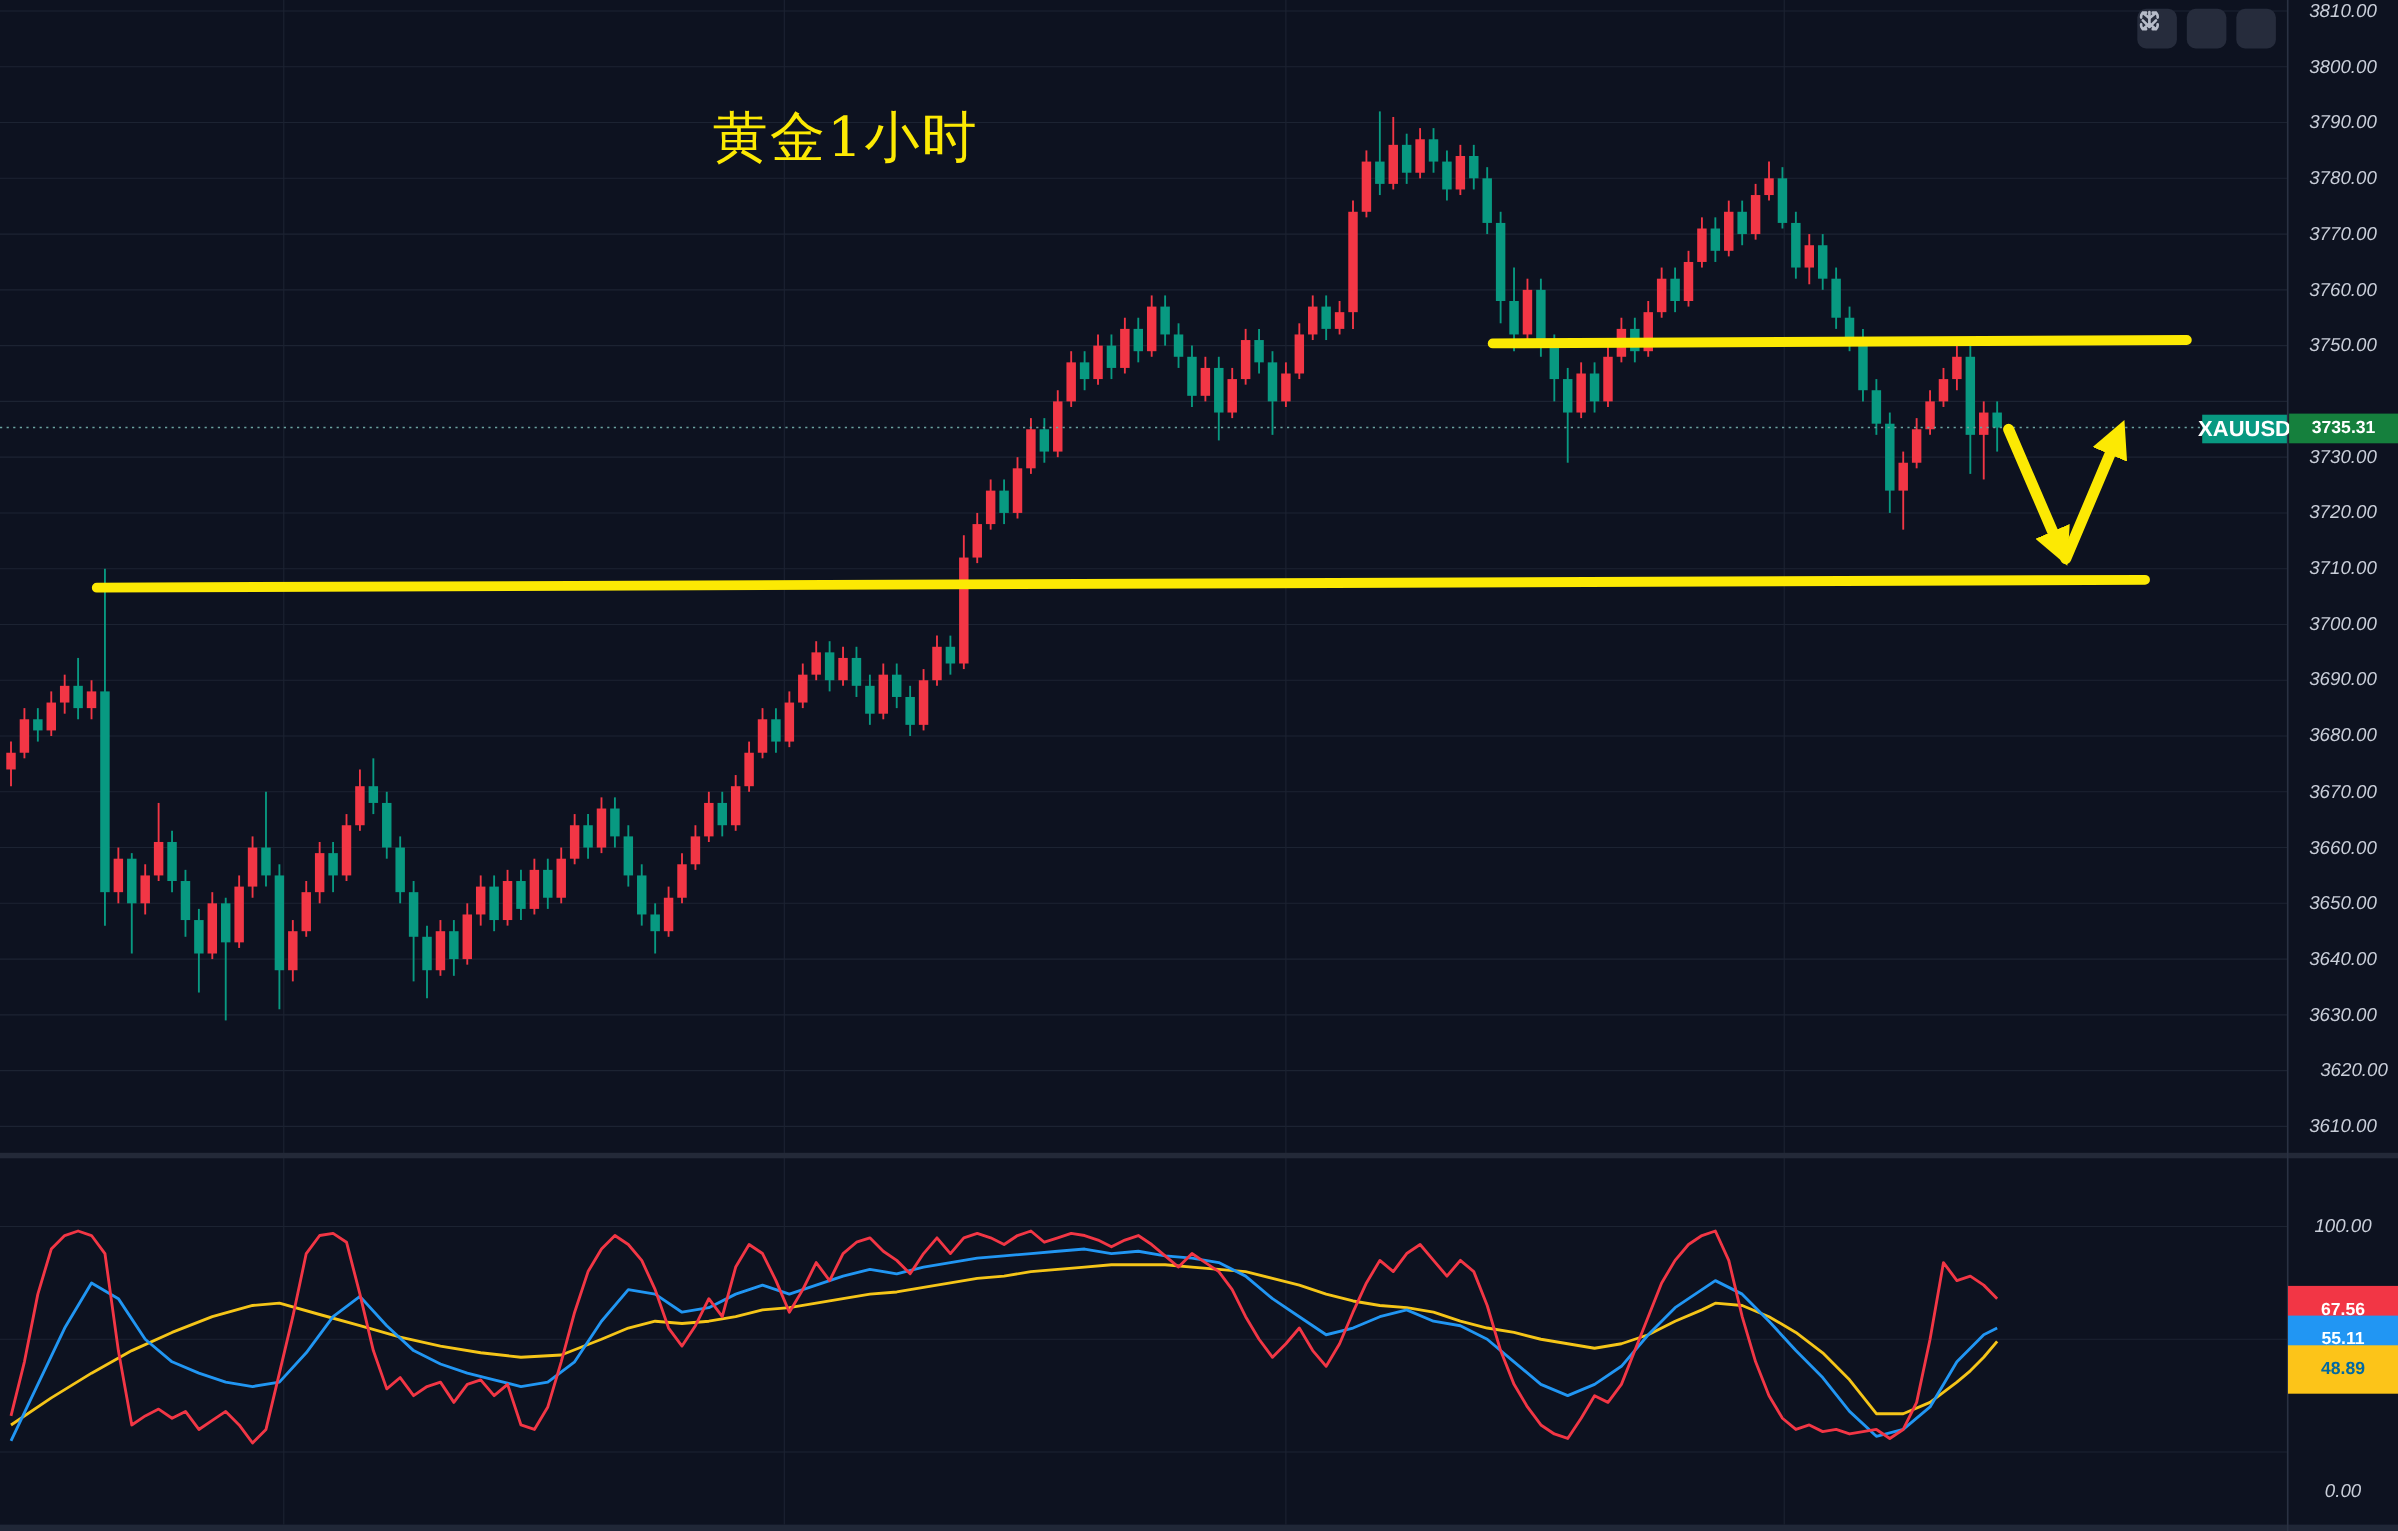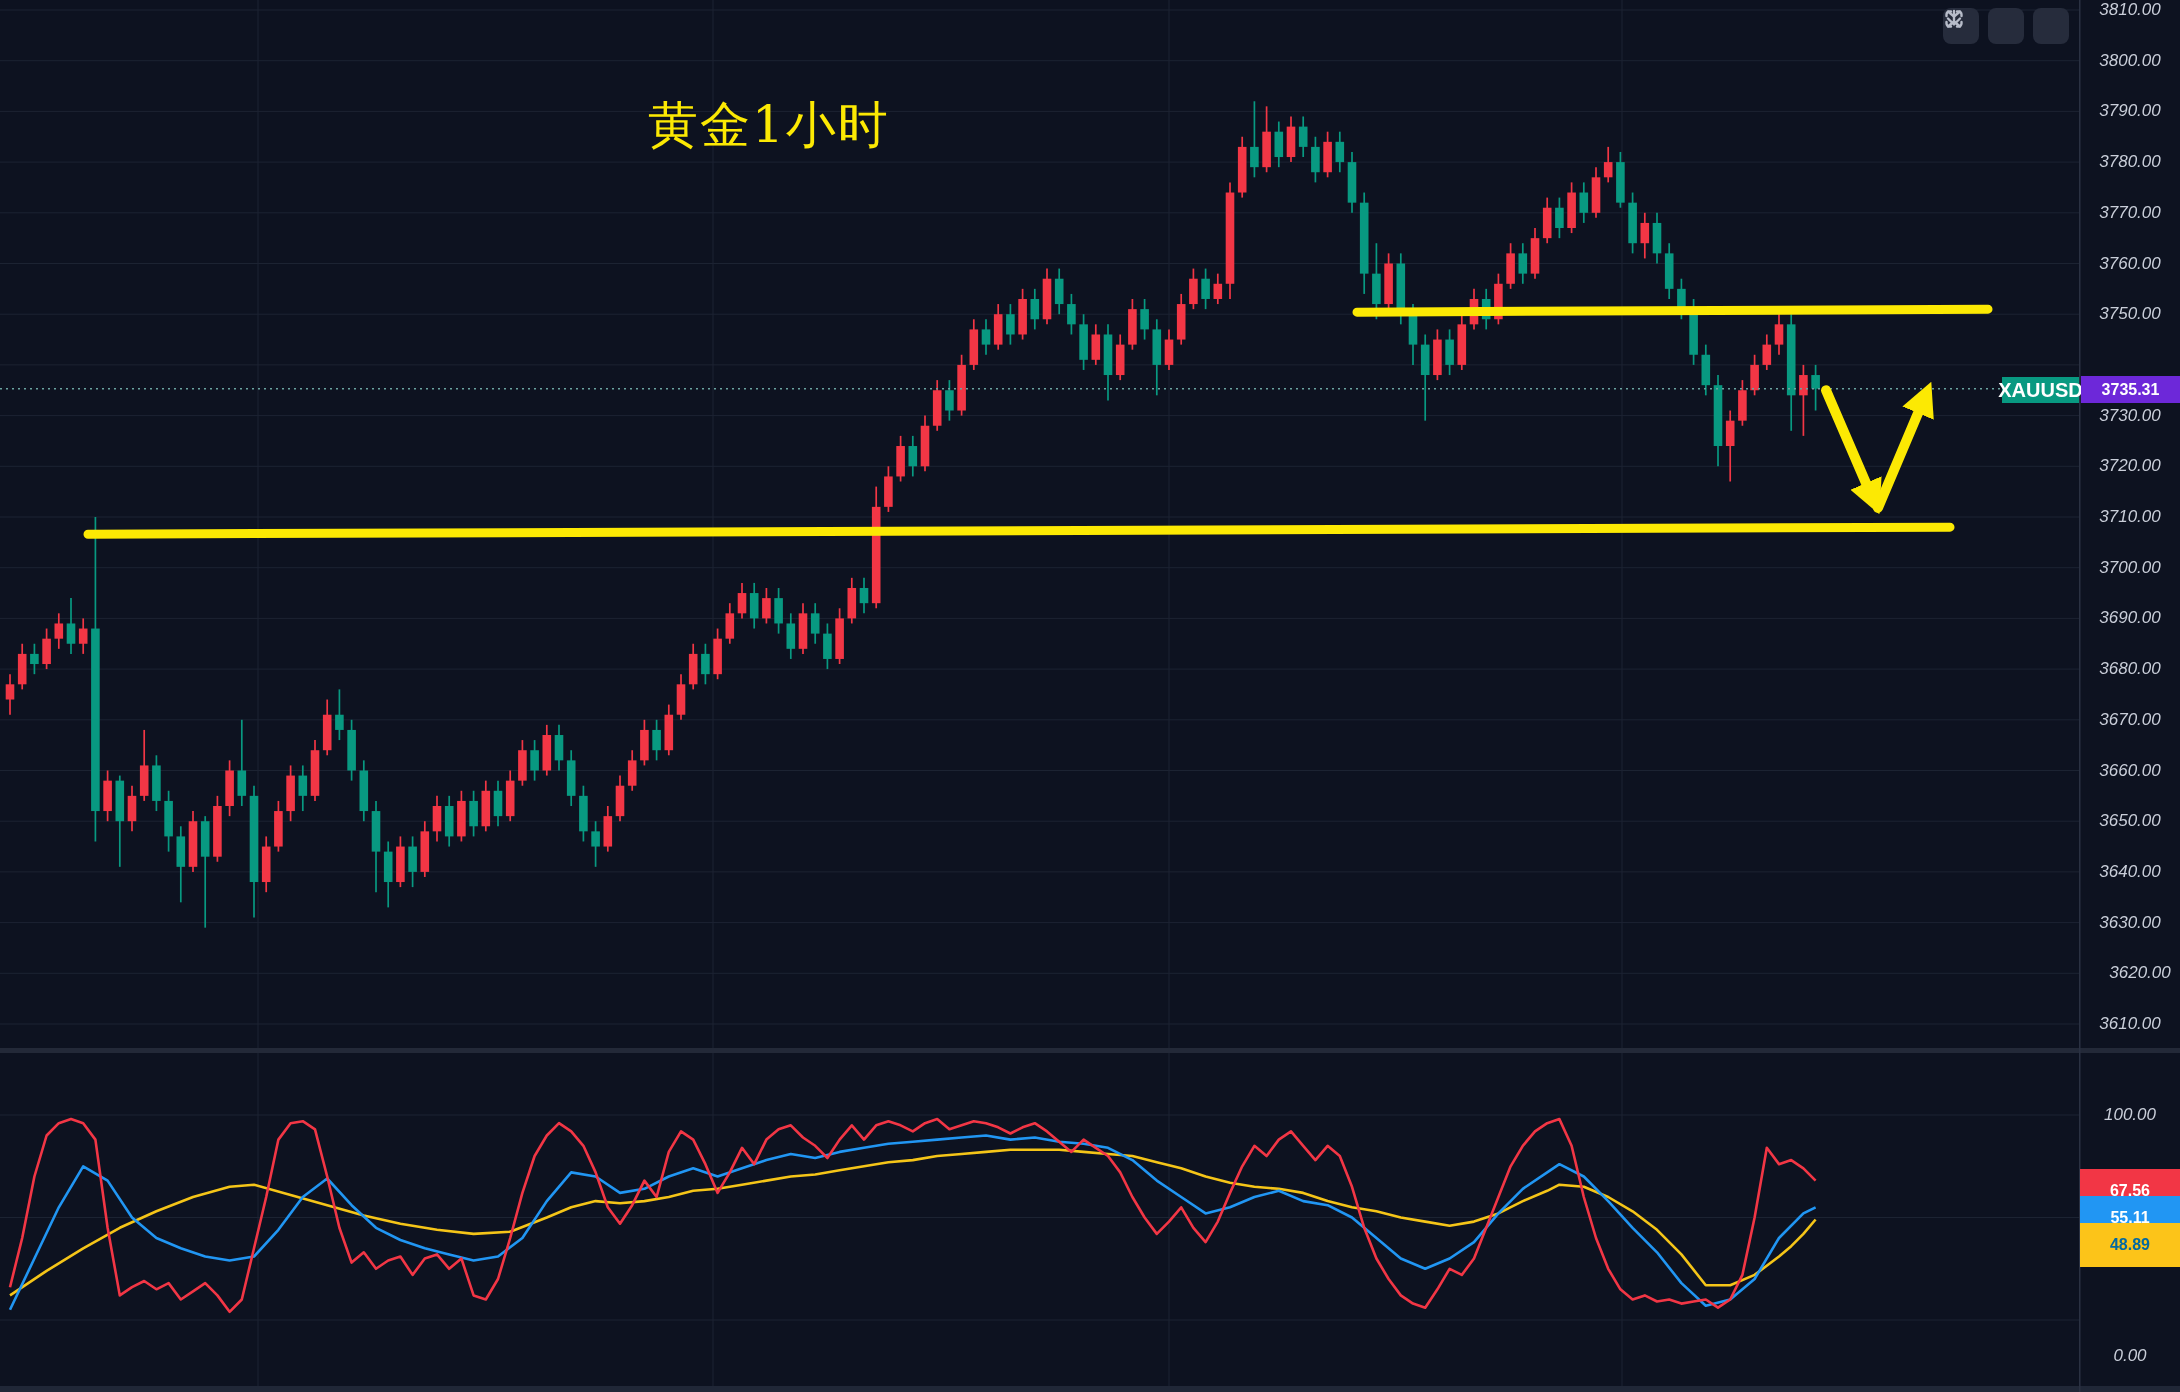--- a/index.html
+++ b/index.html
@@ -422,19 +422,19 @@
       <div class="tick-label" style="top: 912.6px;">3630.00</div>
       <div class="tick-label" style="top: 963.3px; padding-left: 10px;">3620.00</div>
       <div class="tick-label" style="top: 1014px;">3610.00</div>
       <div class="tick-label" style="top: 1105px;">100.00</div>
       <div class="tick-label" style="top: 1310px; margin-top: 36px;">0.00</div>
     </div>
 
   <div class="flag" id="symbol-flag" style="left: 2002px; top: 377px; width: 77px; height: 26px; background: rgb(8, 153, 129);">
     <span>XAUUSD</span>
   </div>
-  <div class="flag" id="price-flag" style="left: 2081px; top: 376px; width: 99px; height: 27px; font-size: 16px; background: #6d28d9;">3735.31</div>
+  <div class="flag" id="price-flag" style="left: 2081px; top: 376px; width: 99px; height: 27px; font-size: 16px; background: #15803d;">3735.31</div>
 
   <div class="osc-tag" id="osc-tag-red" style="top: 1169px; background: rgb(242, 54, 69); color: rgb(255, 255, 255);">67.56</div>
   <div class="osc-tag" id="osc-tag-blue" style="top: 1196px; background: rgb(33, 150, 243); color: rgb(255, 255, 255);">55.11</div>
   <div class="osc-tag" id="osc-tag-yellow" style="top: 1223px; background: rgb(252, 196, 25); color: #0369a1;">48.89</div>
 
 </div>
 
 </body></html>

